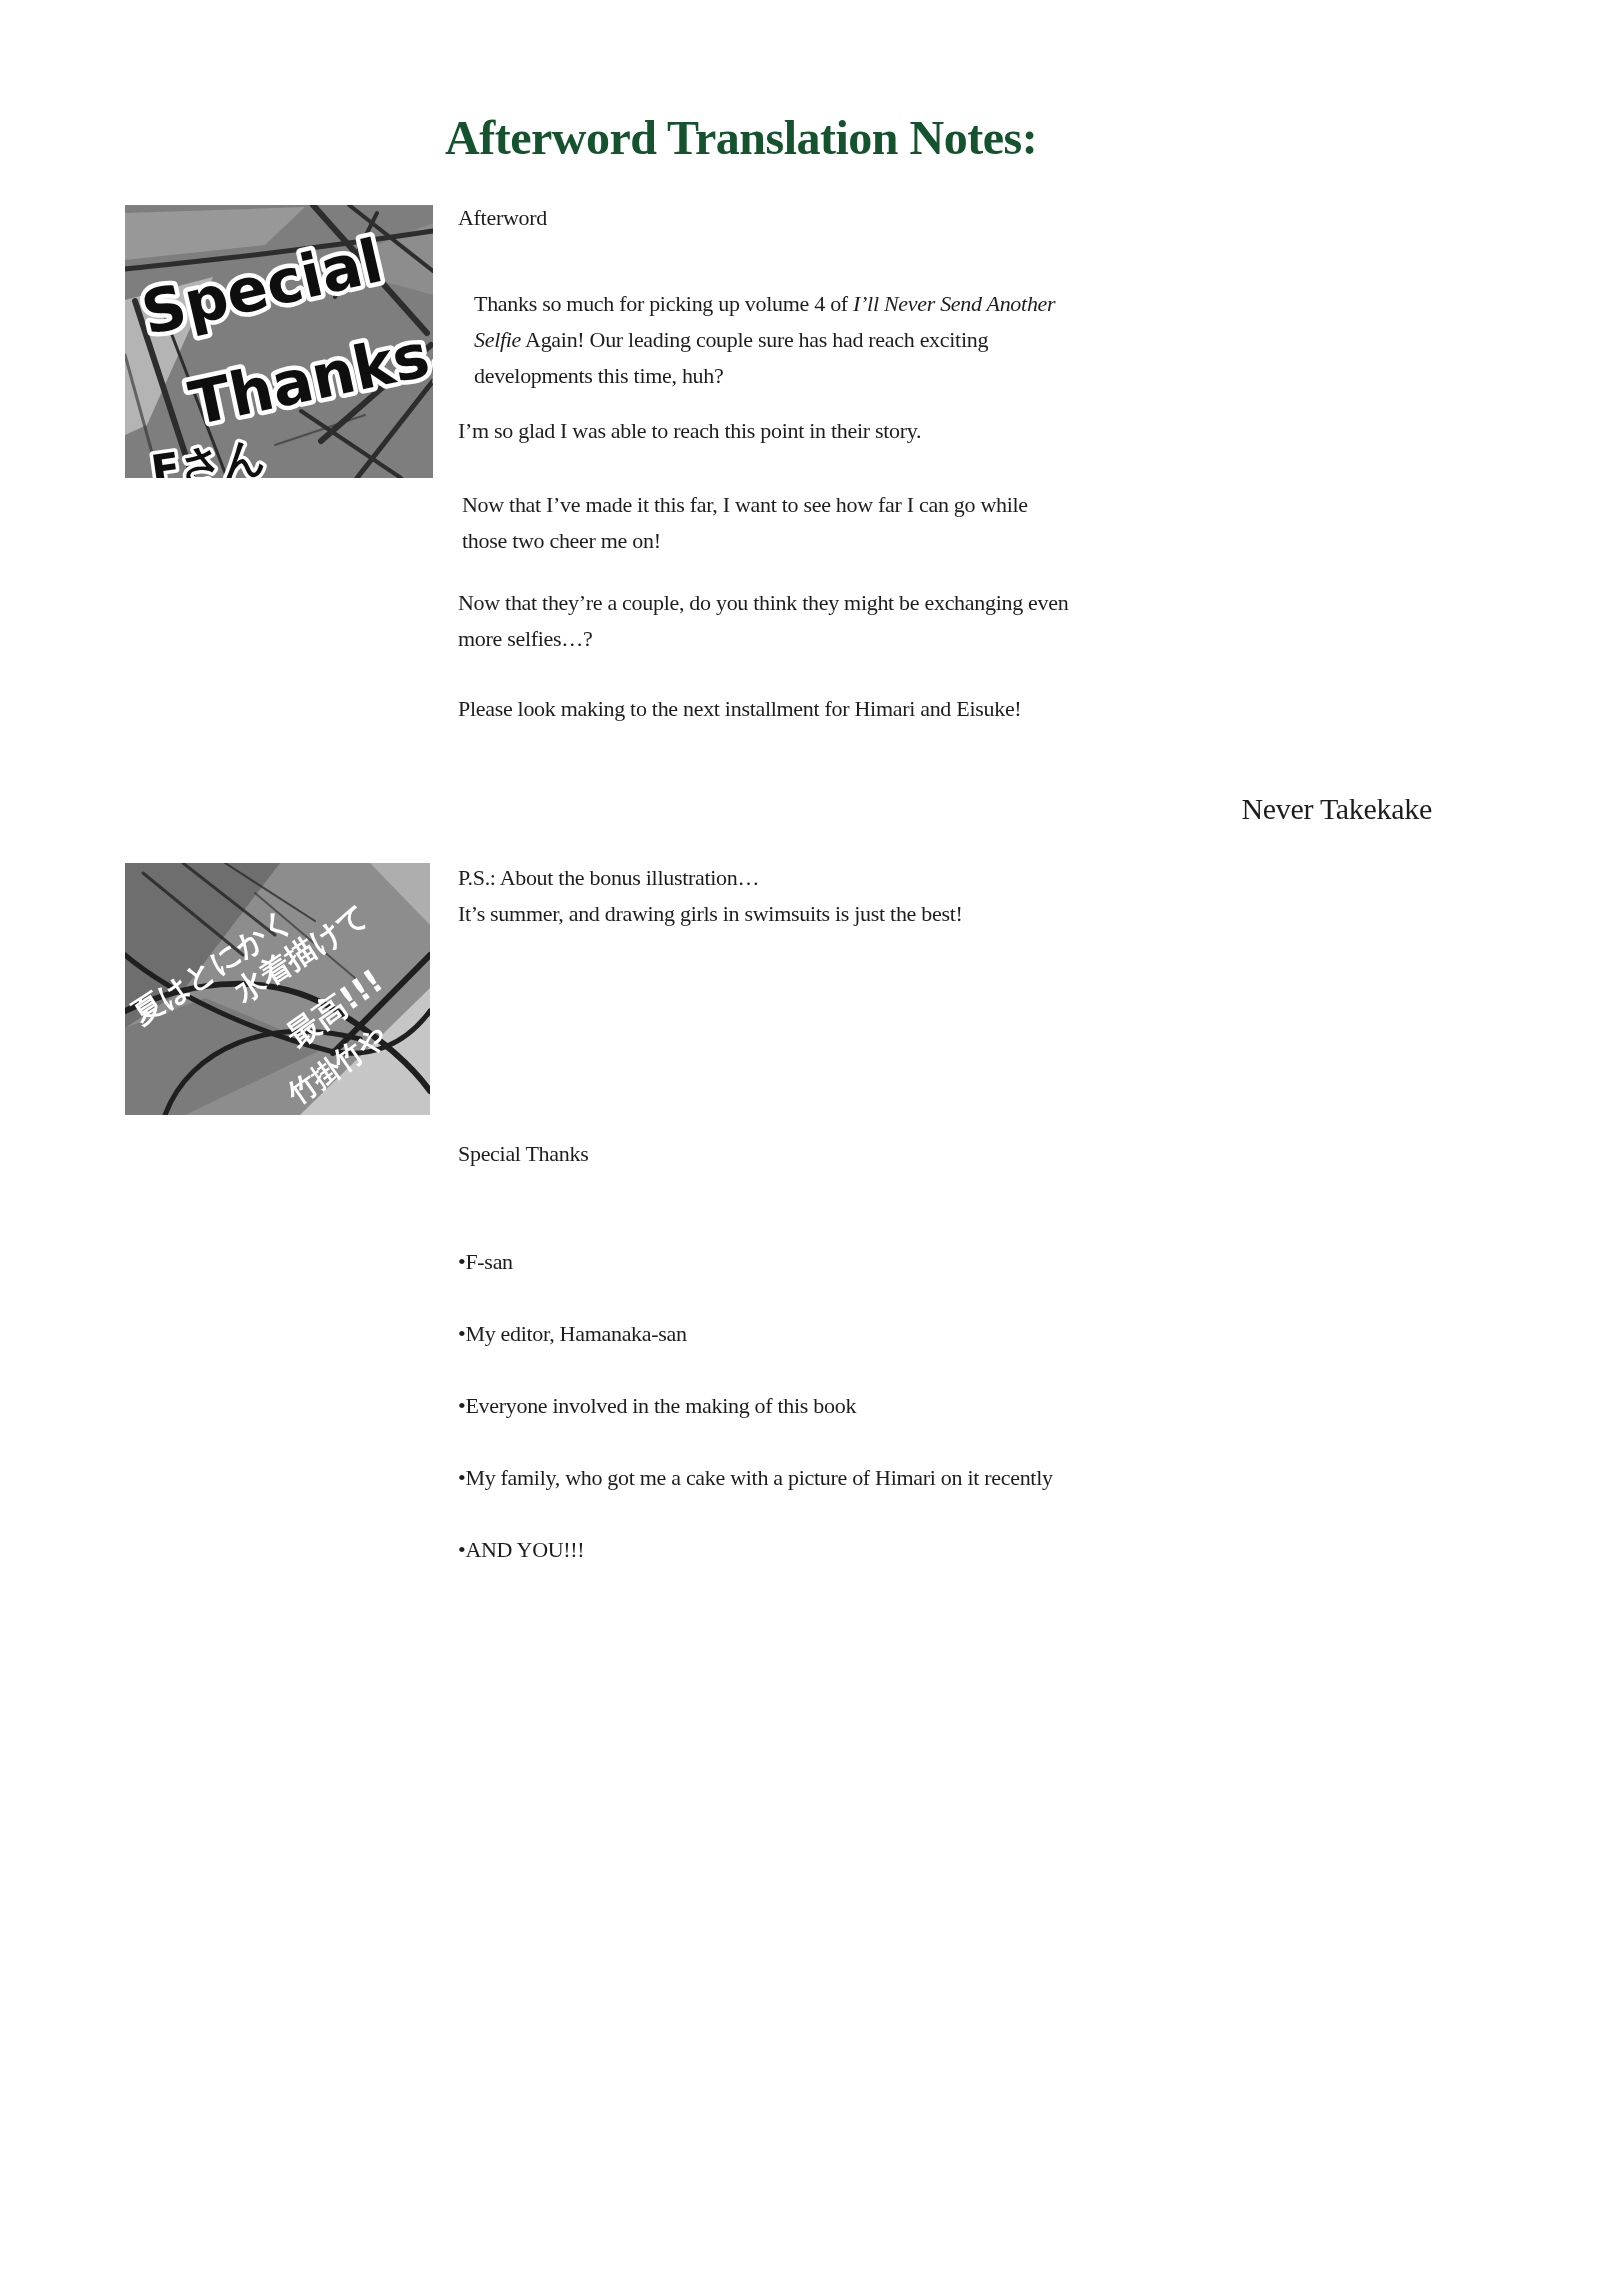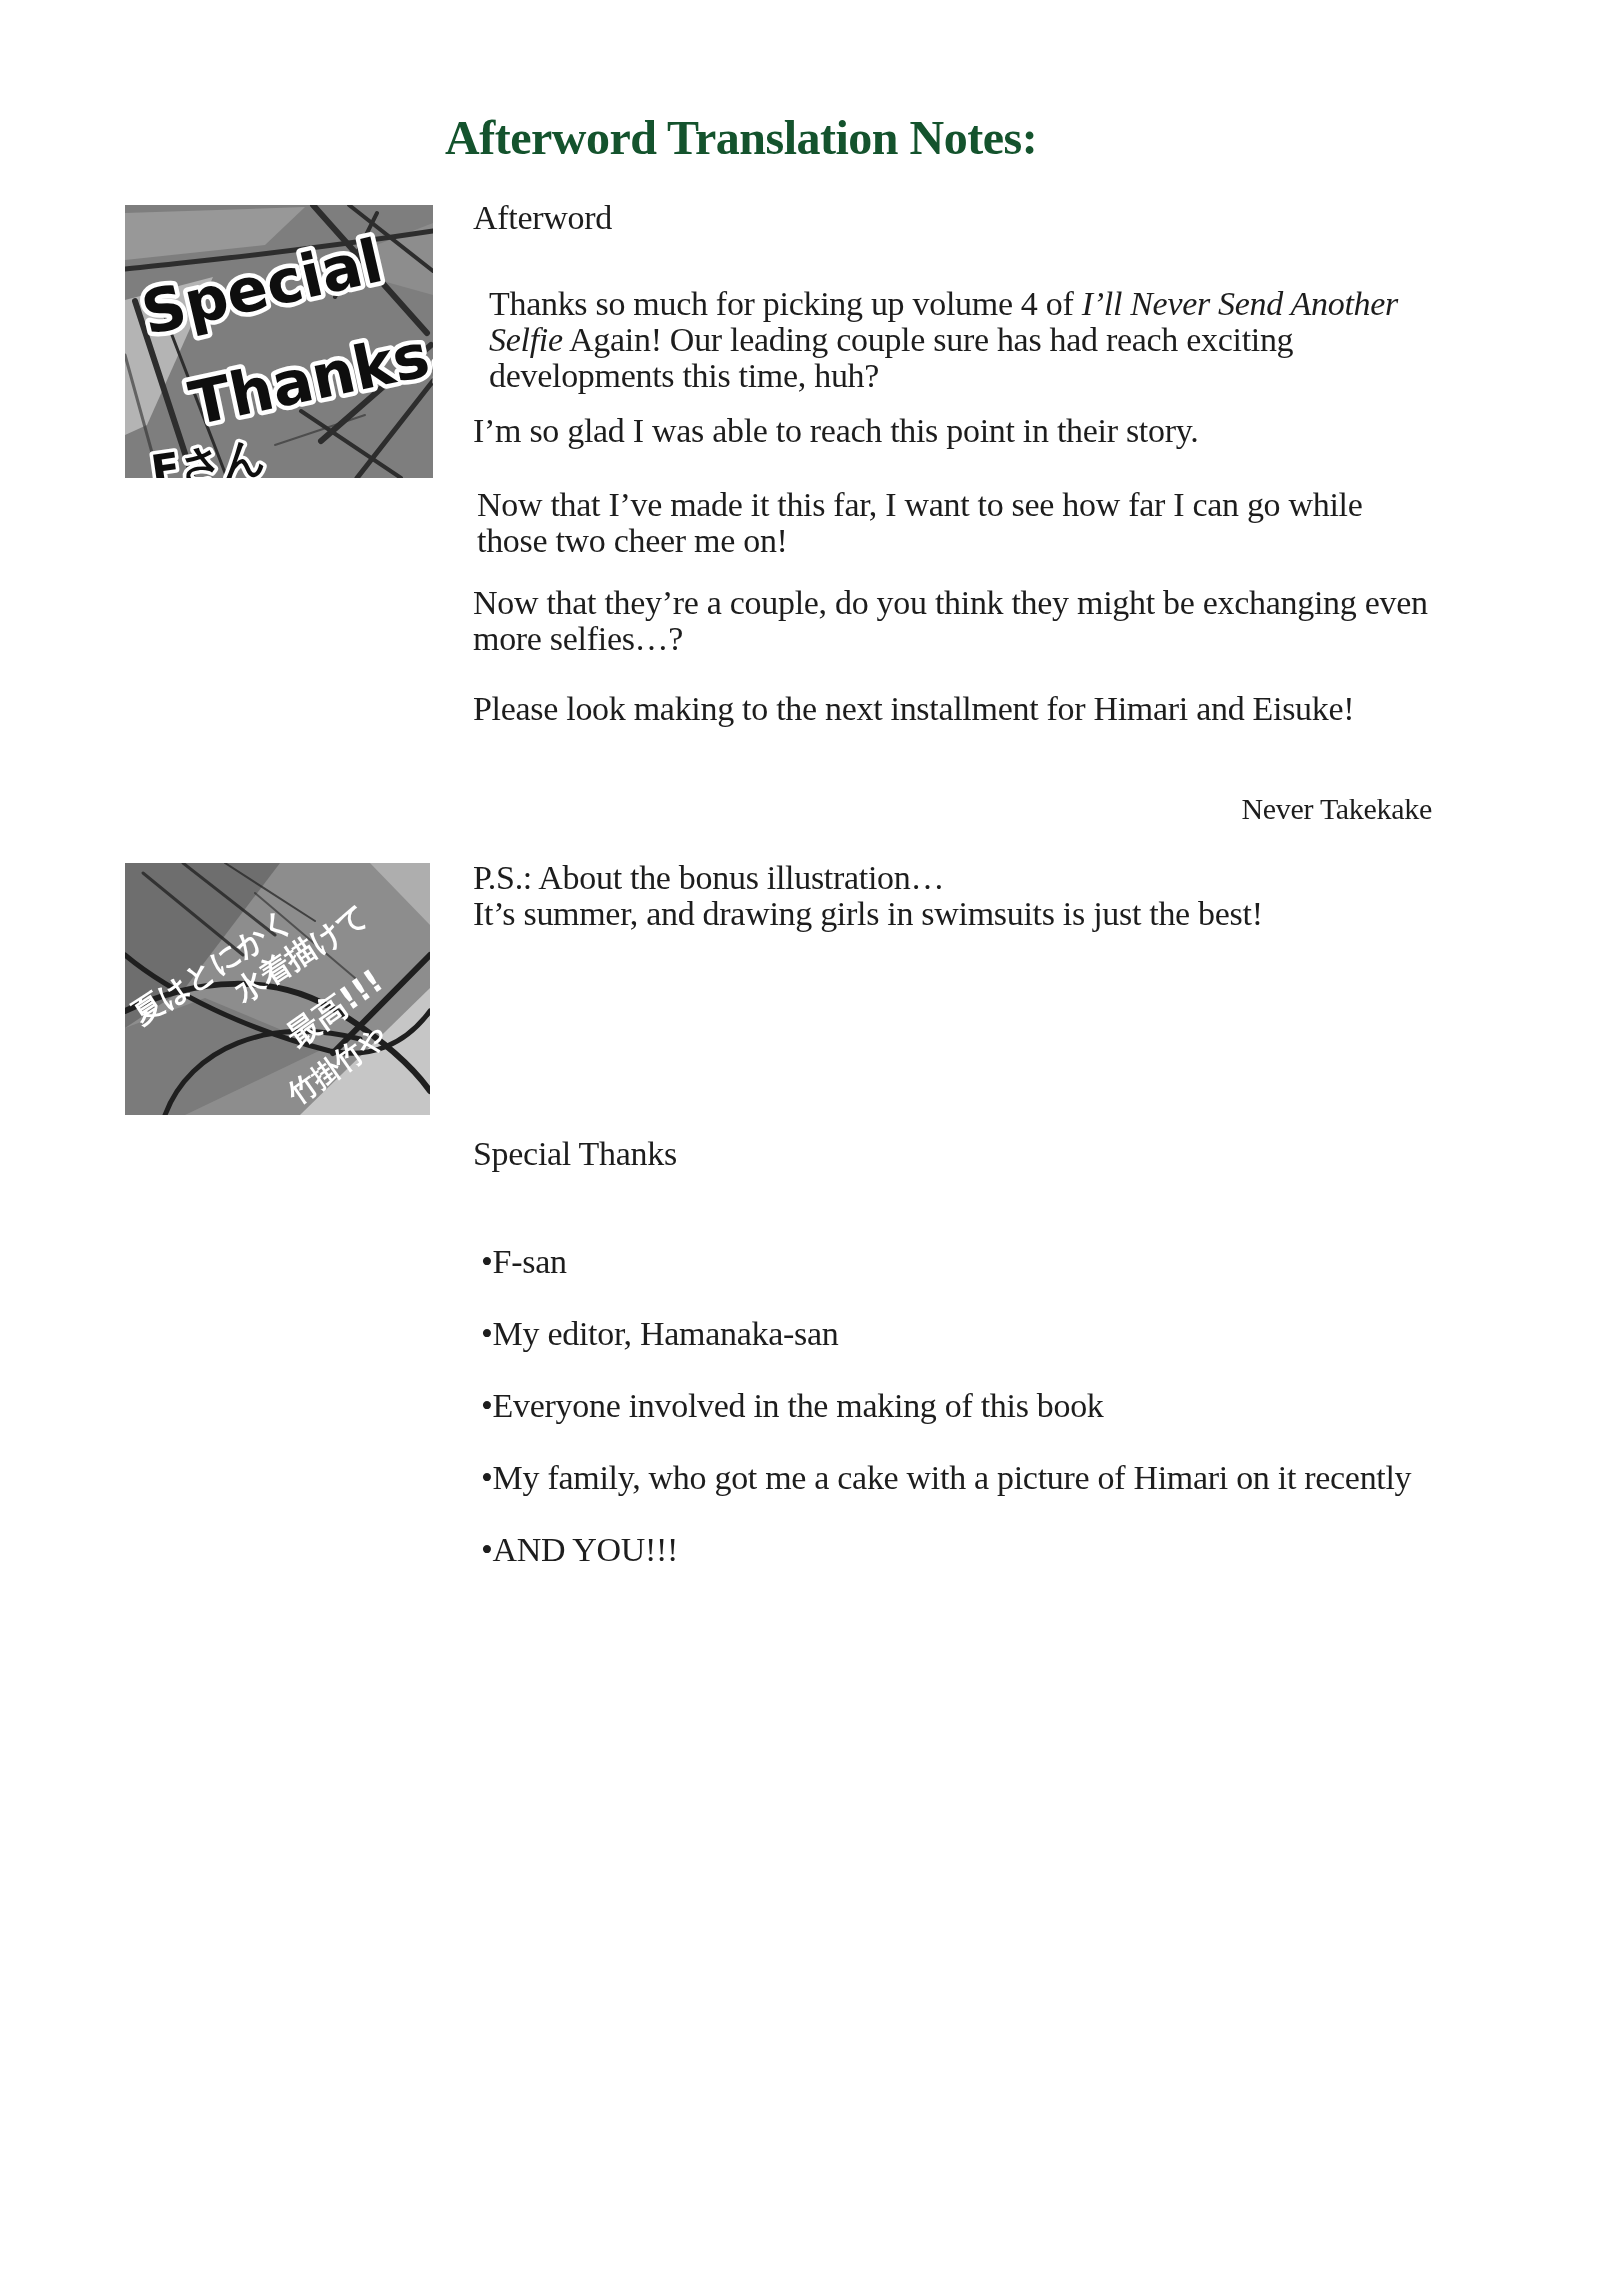--- a/index.html
+++ b/index.html
@@ -11,22 +11,22 @@
     color:#1d1d1d;
     overflow:hidden;
   }
   .title{
     position:absolute;left:445px;top:114px;
     font-size:48px;font-weight:bold;color:#14532d;
     letter-spacing:-0.5px;line-height:1;
     white-space:pre;
   }
   .tblock{
-    position:absolute;left:473px;width:990px;
-    font-size:34px;line-height:36px;
+    position:absolute;left:458px;width:990px;
+    font-size:22px;line-height:36px;
     letter-spacing:-0.3px;
     white-space:pre-line;
   }
   .tblock i{font-style:italic;}
   .sig{
     position:absolute;left:450px;width:982px;
     font-size:30px;line-height:36px;letter-spacing:-0.3px;
     text-align:right;white-space:pre;
   }
   .sketch{
@@ -40,21 +40,21 @@
     paint-order:stroke;
     stroke:#ffffff;
     fill:#0e0e0e;
     stroke-linejoin:round;
   }
   .jp-white{
     font-family:"DejaVu Sans", sans-serif;
     font-weight:bold;
     fill:#ffffff;
   }
-  .thanks-item{white-space:pre;margin-left:8px;}
+  .thanks-item{white-space:pre;}
 </style>
 </head>
 <body>
 
 <div class="page">
 
   <div class="title">Afterword Translation Notes:</div>
 
   <div class="sketch" style="top:205px;width:308px;height:273px;">
     <svg width="308" height="273" viewBox="0 0 308 273">

